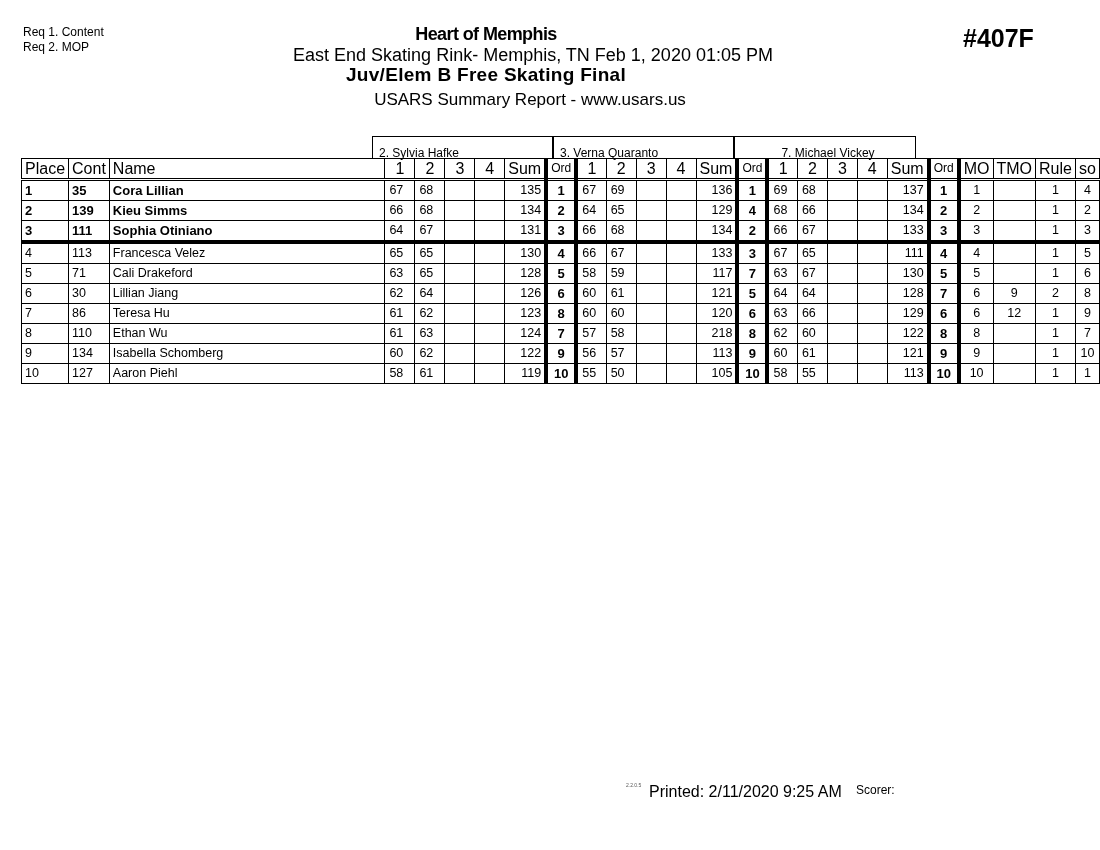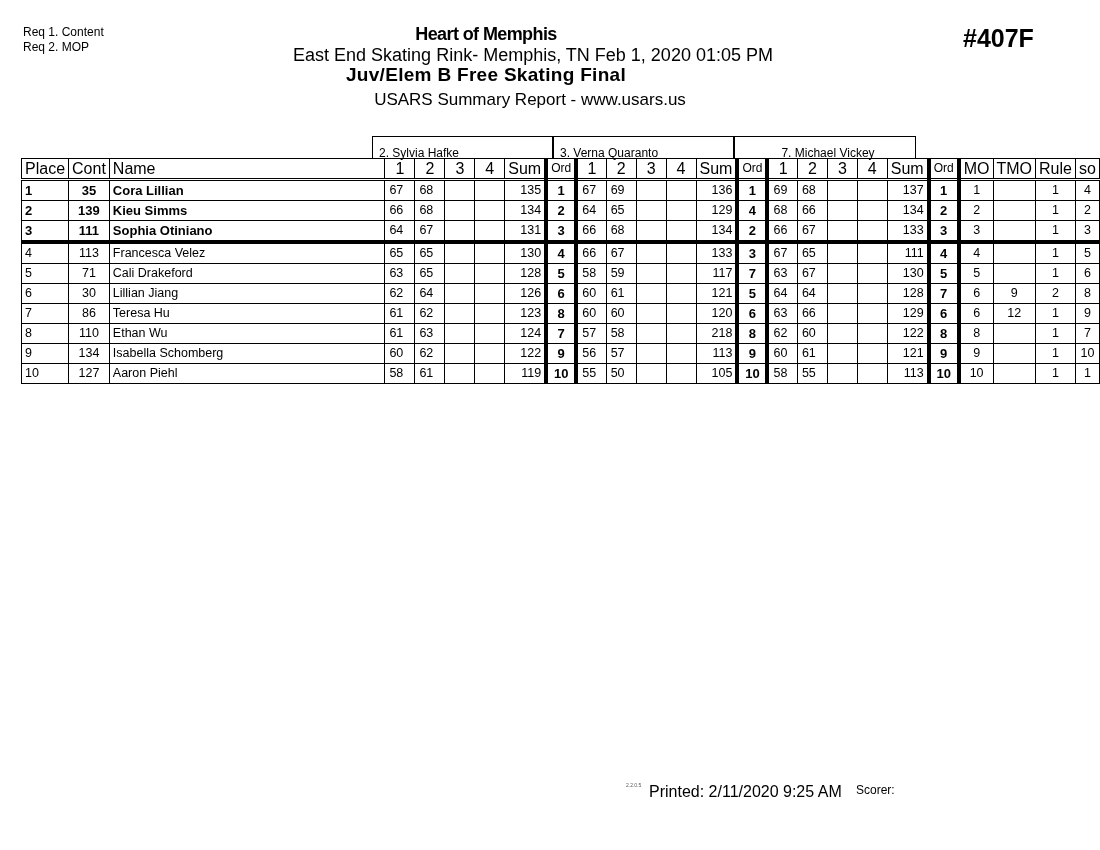--- a/index.html
+++ b/index.html
@@ -22,21 +22,21 @@
                   font-size:12.5px; table-layout:fixed; }
   table.results td { border:1px solid #000; height:19px; padding:0 3px; white-space:nowrap;
                      overflow:hidden; line-height:19px; }
   table.results tr.hdr td { font-size:16px; }
   table.results tr.hdr td.c { text-align:center; }
   table.results tr.hdr { border-bottom:3px double #000; }
   td.ord { border-left:4px solid #000 !important; border-right:4px solid #000 !important;
            font-weight:bold; text-align:center; font-size:13px; }
   td.sum { text-align:right; }
   td.num { text-align:left; padding-left:4px !important; }
-  td.cont { text-align:center; }
+  td.cont { }
   td.ctr { text-align:center; }
   tr.bold td.b { font-weight:bold; font-size:13px; }
   tr.sep td { border-bottom:4px solid #000; }
 
   .footer-tiny { left:626px; top:782px; font-size:5px; color:#555; }
   .footer-printed { left:649px; top:783px; font-size:16px; }
   .footer-scorer { left:856px; top:783px; font-size:12px; }
 </style>
 </head>
 <body>

